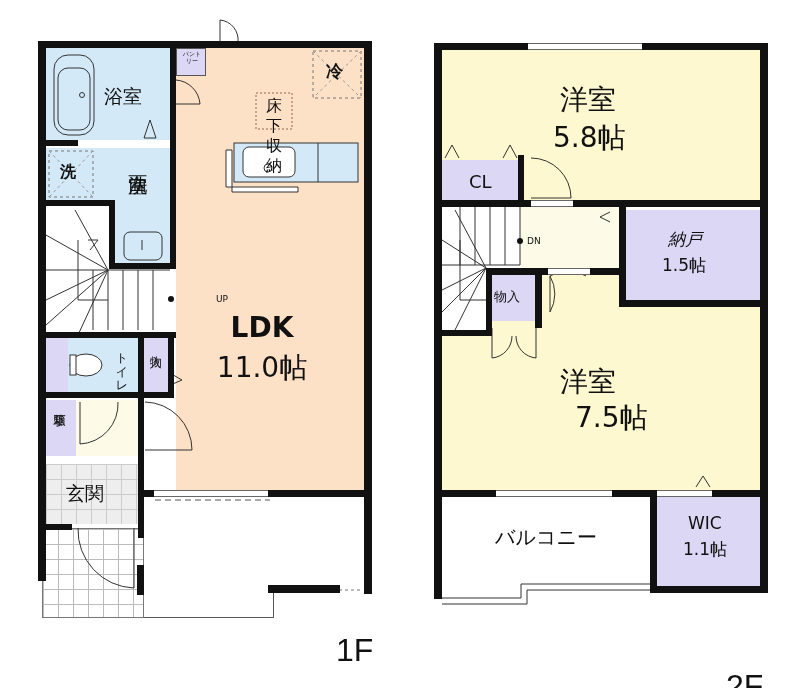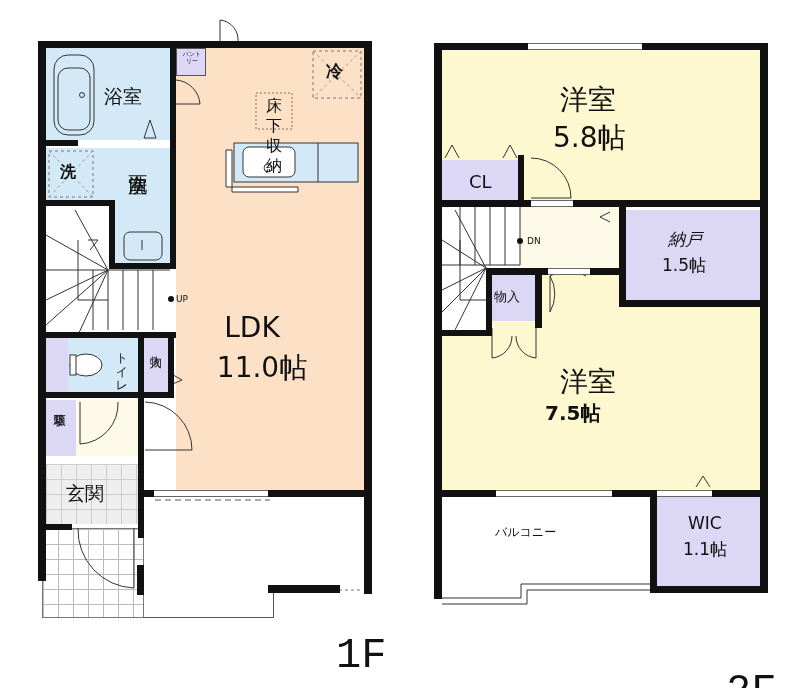--- a/index.html
+++ b/index.html
@@ -3,21 +3,21 @@
 <meta charset="utf-8">
 <style>
   html, body { margin:0; padding:0; background:#ffffff; }
   body { width:800px; height:688px; position:relative; overflow:hidden;
          font-family:"DejaVu Sans","Liberation Sans",sans-serif; color:#111; }
   .wall { position:absolute; background:#111; }
   .room { position:absolute; box-sizing:border-box; }
   .lbl { position:absolute; text-align:center; line-height:1.15; white-space:nowrap; }
   .vt { writing-mode:vertical-rl; text-orientation:upright; letter-spacing:0; }
   .win { position:absolute; background:#fff; border-top:1px solid #666; border-bottom:1px solid #666; box-sizing:border-box; }
-  .floor-label { position:absolute; font-size:42px; font-family:Liberation Mono, monospace; }
+  .floor-label { position:absolute; font-size:32px; font-family:Liberation Sans, sans-serif; }
   svg { position:absolute; left:0; top:0; }
 </style>
 </head>
 <body>
 
 <div>
 
   <div class="room" style="left:46px;top:48px;width:124px;height:92px;background:#d3e9f7;"></div>
   <div class="room" style="left:46px;top:148px;width:124px;height:56px;background:#d3e9f7;"></div>
   <div class="room" style="left:115px;top:200px;width:55px;height:63px;background:#d3e9f7;"></div>
@@ -109,22 +109,22 @@
   <div class="wall" style="left:137px;top:565px;width:7px;height:30px;"></div>
   <div class="wall" style="left:268px;top:585px;width:72px;height:8px;"></div>
   <div class="win" style="left:154px;top:490px;width:114px;height:7px;"></div>
 
   <div class="lbl" style="left:104px;top:86px;font-size:19px;">浴室</div>
   <div class="lbl" style="left:60px;top:163px;font-size:16px;font-weight:bold;">洗</div>
   <div class="lbl vt" style="left:127px;top:160px;font-size:19px;">洗面室</div>
   <div class="lbl vt" style="left:181px;top:50px;font-size:6px;writing-mode:horizontal-tb;width:22px;white-space:normal;line-height:1.2;">パントリー</div>
   <div class="lbl" style="left:326px;top:62px;font-size:17px;font-weight:bold;">冷</div>
   <div class="lbl" style="left:259px;top:96px;width:30px;font-size:16px;white-space:normal;line-height:1.25;">床下収納</div>
-  <div class="lbl" style="left:176px;top:294px;font-size:9px;">UP</div>
-  <div class="lbl" style="left:212px;top:312px;font-size:28px;width:80px;">LDK</div>
+  <div class="lbl" style="left:176px;top:294px;font-size:9px;padding-left:40px;">UP</div>
+  <div class="lbl" style="left:222px;top:312px;font-size:28px;width:80px;font-weight:bold;">LDK</div>
   <div class="lbl" style="left:202px;top:352px;font-size:28px;width:120px;">11.0帖</div>
   <div class="lbl vt" style="left:114px;top:344px;font-size:12px;">トイレ</div>
   <div class="lbl vt" style="left:148px;top:346px;font-size:12px;">物入</div>
   <div class="lbl vt" style="left:52px;top:405px;font-size:12px;">下駄箱</div>
   <div class="lbl" style="left:66px;top:483px;font-size:19px;">玄関</div>
   <div class="floor-label" style="left:336px;top:632px;">1F</div>
 </div>
 
 <div>
   <div class="room" style="left:442px;top:50px;width:318px;height:150px;background:#fdf8cf;"></div>
@@ -191,18 +191,18 @@
   <div class="wall" style="left:650px;top:586px;width:118px;height:7px;"></div>
 
   <div class="lbl" style="left:560px;top:84px;font-size:28px;">洋室</div>
   <div class="lbl" style="left:553px;top:122px;font-size:28px;">5.8帖</div>
   <div class="lbl" style="left:469px;top:172px;font-size:18px;">CL</div>
   <div class="lbl" style="left:527px;top:236px;font-size:9px;text-align:center;">DN</div>
   <div class="lbl" style="left:668px;top:230px;font-size:17px;font-style:italic;">納戸</div>
   <div class="lbl" style="left:662px;top:256px;font-size:17px;">1.5帖</div>
   <div class="lbl" style="left:494px;top:290px;font-size:13px;">物入</div>
   <div class="lbl" style="left:560px;top:366px;font-size:28px;">洋室</div>
-  <div class="lbl" style="left:545px;top:402px;font-size:20px;font-weight:bold;">7.5帖</div>
-  <div class="lbl" style="left:495px;top:526px;font-size:12px;">バルコニー</div>
+  <div class="lbl" style="left:575px;top:402px;font-size:28px;">7.5帖</div>
+  <div class="lbl" style="left:495px;top:526px;font-size:20px;">バルコニー</div>
   <div class="lbl" style="left:688px;top:514px;font-size:17px;">WIC</div>
   <div class="lbl" style="left:683px;top:540px;font-size:17px;text-align:center;">1.1帖</div>
   <div class="floor-label" style="left:726px;top:668px;">2F</div>
 </div>
 
 </body></html>

